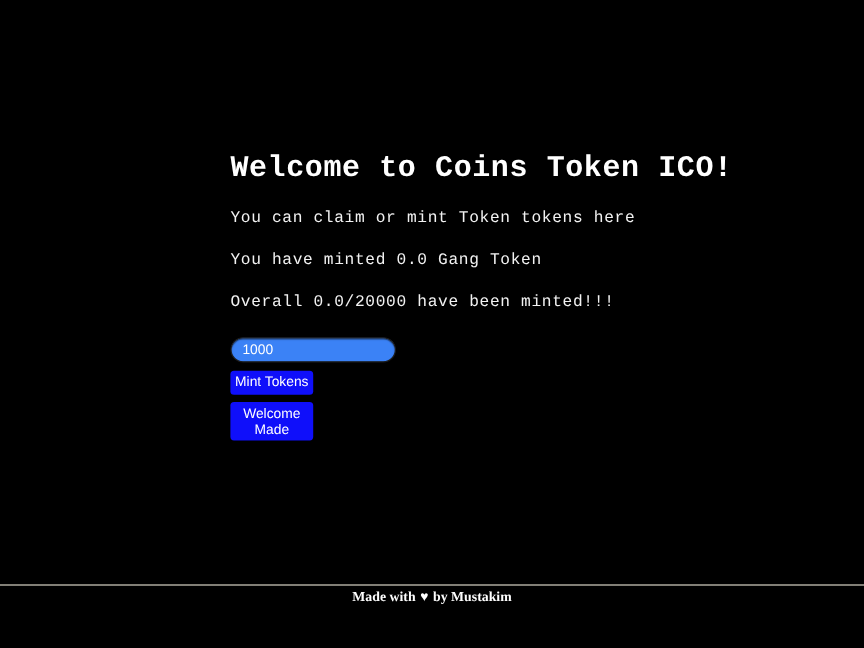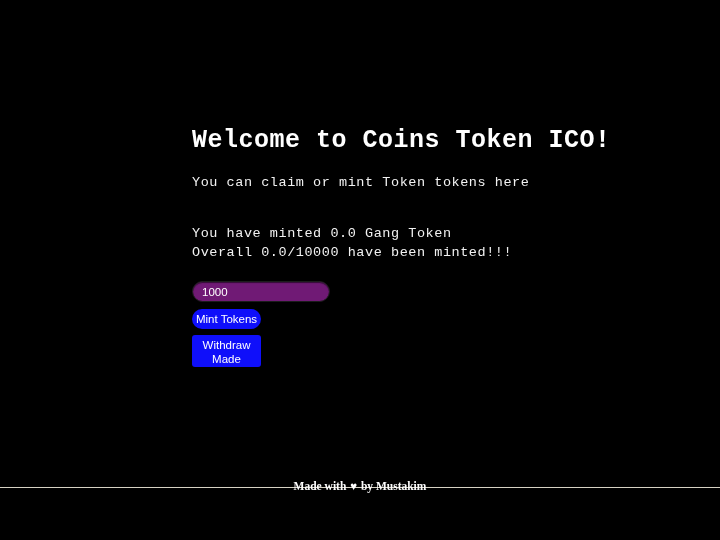--- a/index.html
+++ b/index.html
@@ -42,32 +42,32 @@
     position: absolute;
     left: 0;
     font-family: "Liberation Mono", "DejaVu Sans Mono", monospace;
     font-size: 13.5px;
     line-height: 18px;
     letter-spacing: 0.55px;
     color: #f2f2f2;
     white-space: pre;
   }
   #info-claim   { top: 174px; }
-  #info-minted  { top: 225px; }
+  #info-minted  { top: 209px; }
   #info-overall { top: 244px; }
 
   
   #amount-input {
     position: absolute;
     left: 0;
     top: 281px;
     width: 138px;
     height: 21px;
     box-sizing: border-box;
-    background: #701a75;
+    background: #3b82f6;
     border: 1px solid #1c1c1c;
     border-radius: 11px;
     color: #ffffff;
     font-family: "Liberation Sans", sans-serif;
     font-size: 11.5px;
     padding: 4px 9px;
     outline: none;
     box-shadow: inset 0 1px 1px rgba(0,0,0,0.55);
   }
   #amount-input::selection { background: #3b3b3b; color: #ffffff; }
@@ -86,42 +86,41 @@
     font-size: 11.5px;
     line-height: 14px;
     text-align: center;
     padding: 0;
     cursor: pointer;
   }
   #mint-tokens-button {
     top: 309px;
     height: 20px;
     line-height: 20px;
-    border-radius: 10px;
   }
   #withdraw-coins-button {
     top: 335px;
     height: 32px;
     padding-top: 2px;
   }
   .btn-line { display: block; }
 
   
   #footer-divider {
     position: absolute;
     left: 0;
     top: 487px;
     width: 720px;
     height: 1px;
     background: #d6d2c4;
   }
   #footer {
     position: absolute;
     left: 0;
-    top: 480px;
+    top: 492px;
     width: 720px;
     text-align: center;
     font-family: "Liberation Serif", "DejaVu Serif", serif;
     font-size: 11.5px;
     font-weight: bold;
     color: #fdfdfd;
   }
   #footer-heart {
     color: #ffffff;
     font-size: 11.5px;
@@ -132,28 +131,28 @@
 <body>
 
 <div id="app-content">
 
   <h1 id="page-title">Welcome to Coins Token ICO!</h1>
 
   <div class="info-line" id="info-claim">You can claim or mint Token tokens here</div>
 
   <div class="info-line" id="info-minted">You have minted 0.0 Gang Token</div>
 
-  <div class="info-line" id="info-overall">Overall 0.0/10000 have been minted!!!</div>
+  <div class="info-line" id="info-overall">Overall 0.0/20000 have been minted!!!</div>
 
   <input id="amount-input" type="text" value="1000" style="">
 
   <button class="action-button" id="mint-tokens-button">Mint Tokens</button>
 
   <button class="action-button" id="withdraw-coins-button">
-    <span class="btn-line">Withdraw</span>
+    <span class="btn-line">Welcome</span>
     <span class="btn-line">Made</span>
   </button>
 
 </div>
 
 <div id="footer-divider"></div>
 
 <div id="footer">
   <span>Made with </span><span id="footer-heart">♥</span><span> by Mustakim</span>
 </div>

